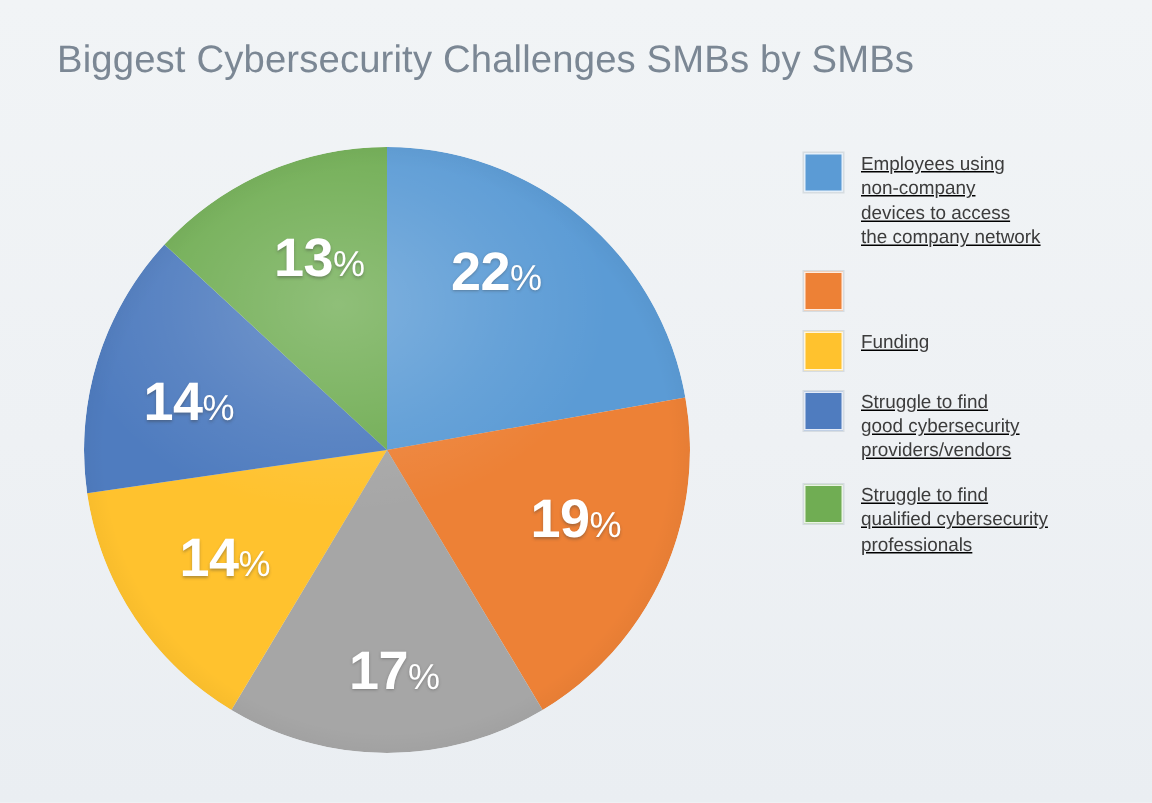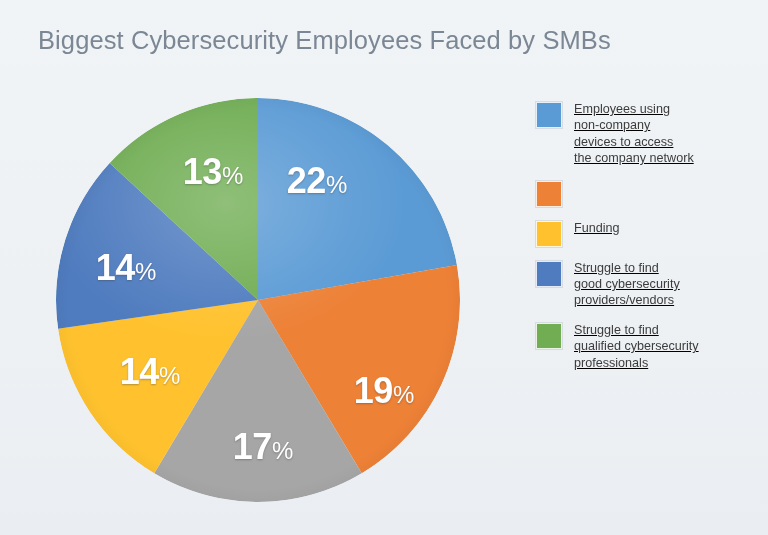--- a/index.html
+++ b/index.html
@@ -138,21 +138,21 @@
     color: #3c3c3c;
     font-weight: 400;
     white-space: pre-line;
   }
 </style>
 </head>
 <body>
 
 <div id="page">
 
-  <div class="chart-title">Biggest Cybersecurity Employees Faced by SMBs</div>
+  <div class="chart-title">Biggest Cybersecurity Challenges SMBs by SMBs</div>
 
   <div class="pie-wrap">
     <div class="pie-shadow"></div>
     <div class="pie">
       <svg id="pie-svg" width="404" height="404" viewBox="0 0 404 404">
           <defs>
             <radialGradient id="g0" cx="50%" cy="50%" r="50%">
               <stop offset="0%" stop-color="#5b9bd5"></stop>
               <stop offset="70%" stop-color="#5b9bd5"></stop>
               <stop offset="100%" stop-color="#5b9bd5" stop-opacity="1"></stop>
@@ -189,22 +189,22 @@
           <path d="M 202 202 L 98.24 375.31 A 202 202 0 0 1 2.06 230.75 Z" fill="#ffc22e"></path>
           <path d="M 202 202 L 2.06 230.75 A 202 202 0 0 1 53.61 64.94 Z" fill="#4f7cbf"></path>
           <path d="M 202 202 L 53.61 64.94 A 202 202 0 0 1 202.00 0.00 Z" fill="#70ad53"></path>
         </svg>
     </div>
     <div class="pie-vignette"></div>
     <div class="pie-gloss"></div>
   </div>
 
   <div id="slice-labels">
-      <div class="slice-label" style="left: 317px; top: 181px;"><span class="num">22</span><span class="pct">%</span></div>
-      <div class="slice-label" style="left: 384px; top: 346px; margin-top: 45px;"><span class="num">19</span><span class="pct">%</span></div>
+      <div class="slice-label" style="left: 331px; top: 181px;"><span class="num">22</span><span class="pct">%</span></div>
+      <div class="slice-label" style="left: 384px; top: 346px;"><span class="num">19</span><span class="pct">%</span></div>
       <div class="slice-label" style="left: 263px; top: 447px;"><span class="num">17</span><span class="pct">%</span></div>
       <div class="slice-label" style="left: 150px; top: 372px;"><span class="num">14</span><span class="pct">%</span></div>
       <div class="slice-label" style="left: 126px; top: 268px;"><span class="num">14</span><span class="pct">%</span></div>
       <div class="slice-label" style="left: 213px; top: 172px;"><span class="num">13</span><span class="pct">%</span></div>
     </div>
 
   <div class="legend" id="legend">
       <div class="legend-item">
         <span class="legend-swatch" style="background: rgb(91, 155, 213);"></span>
         <span class="legend-text">Employees using

